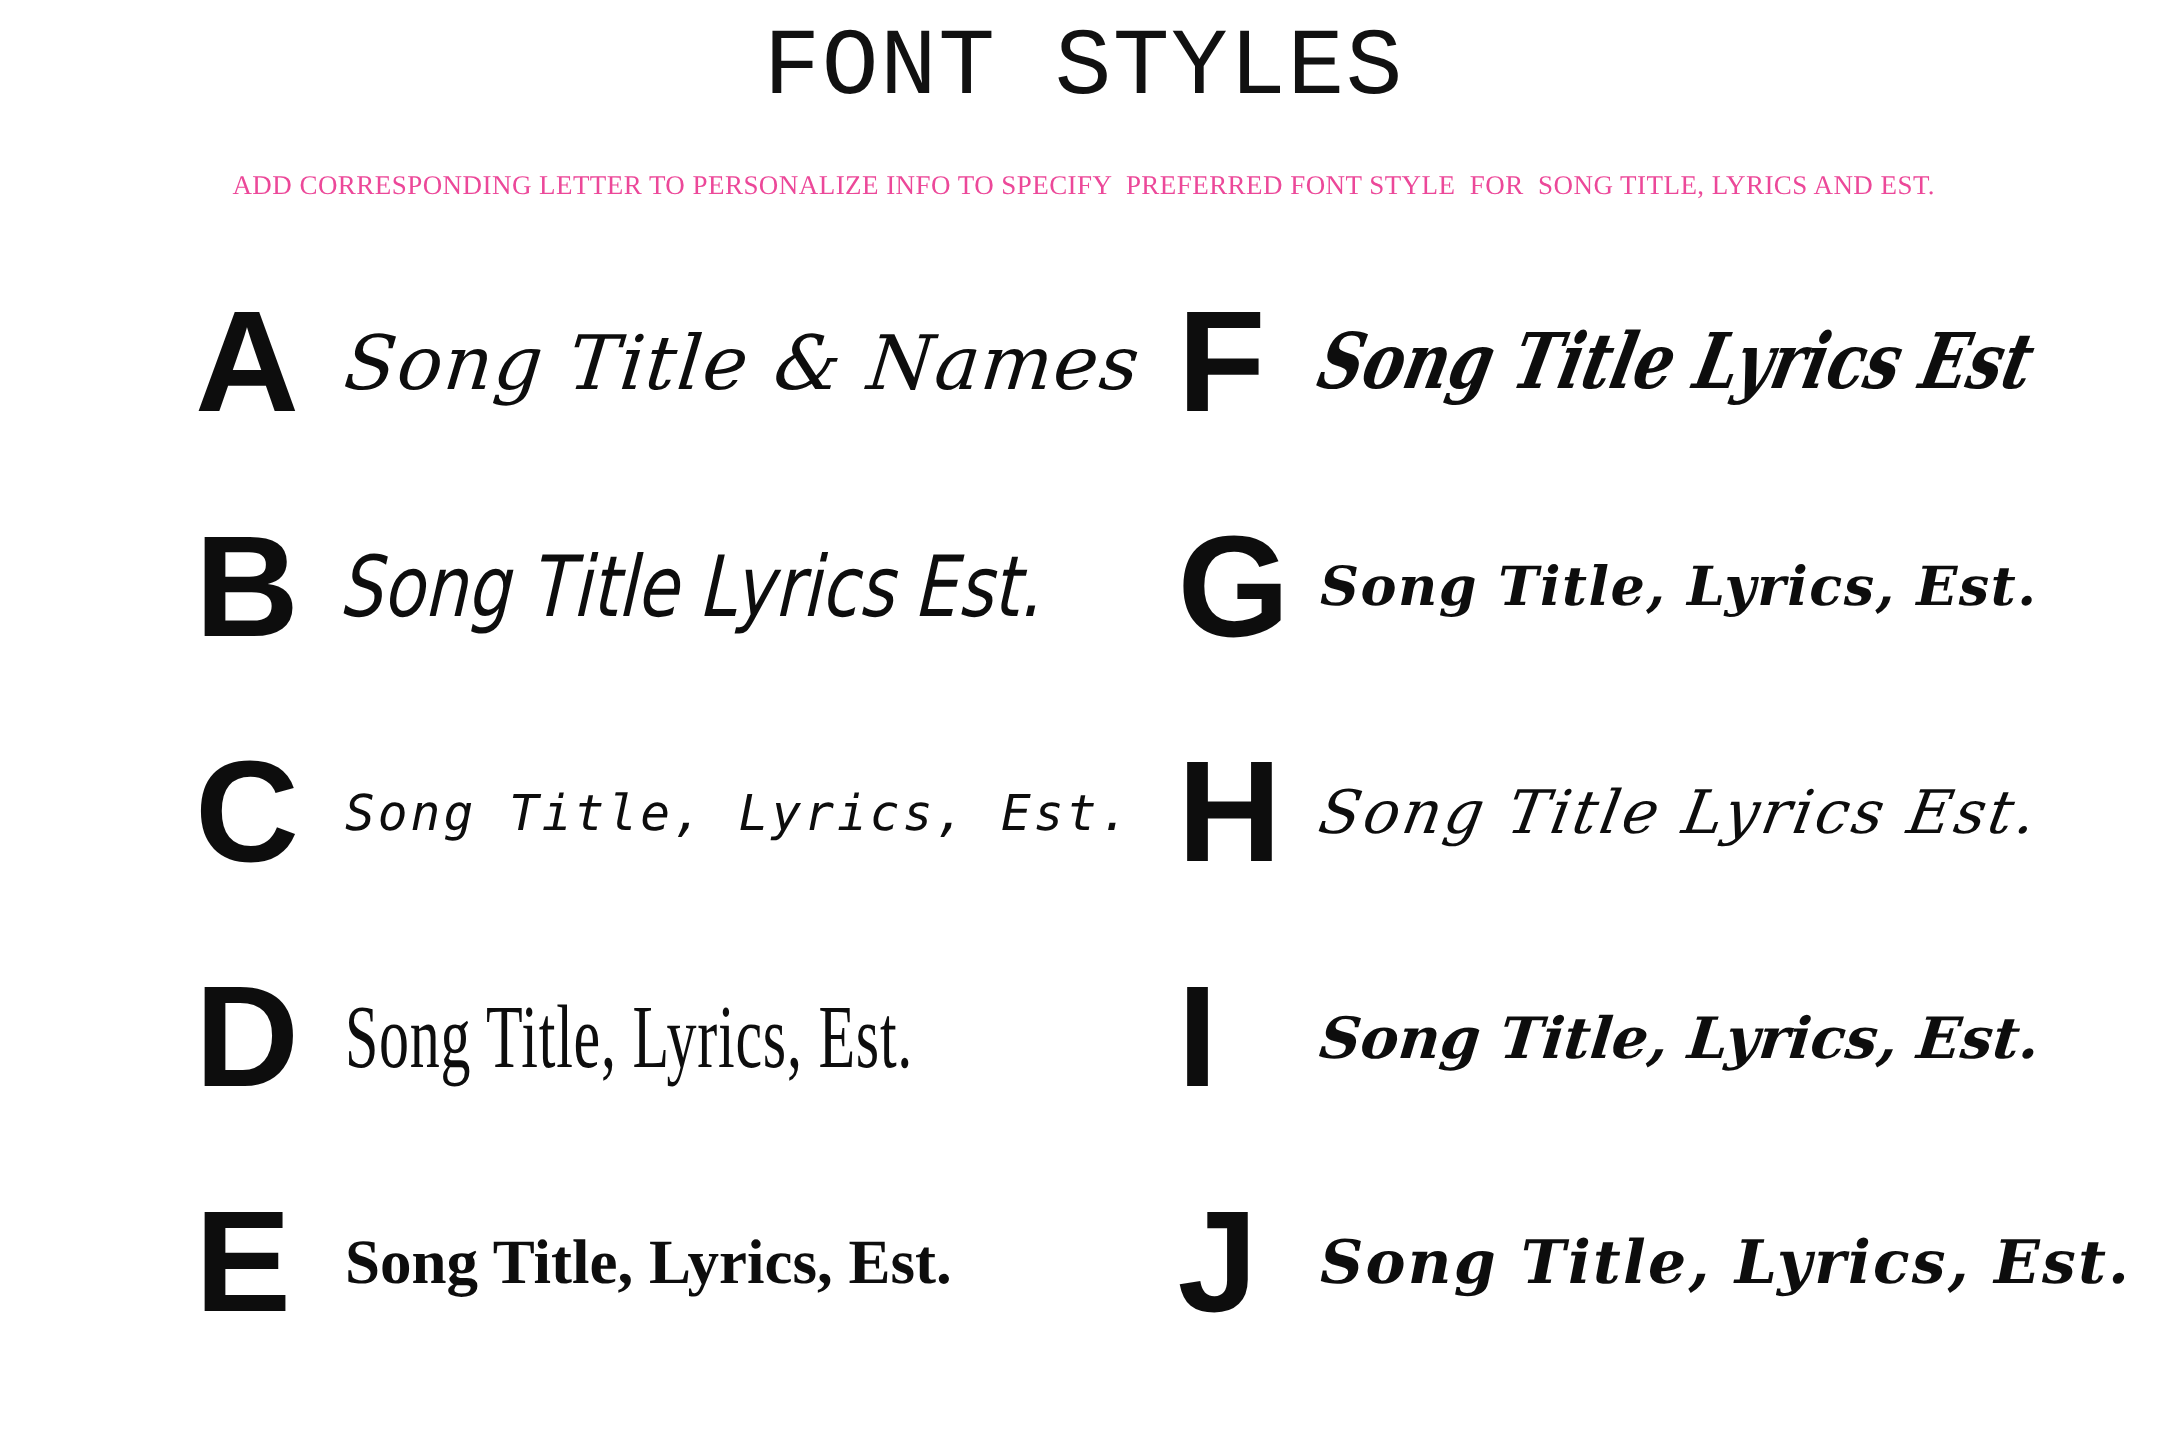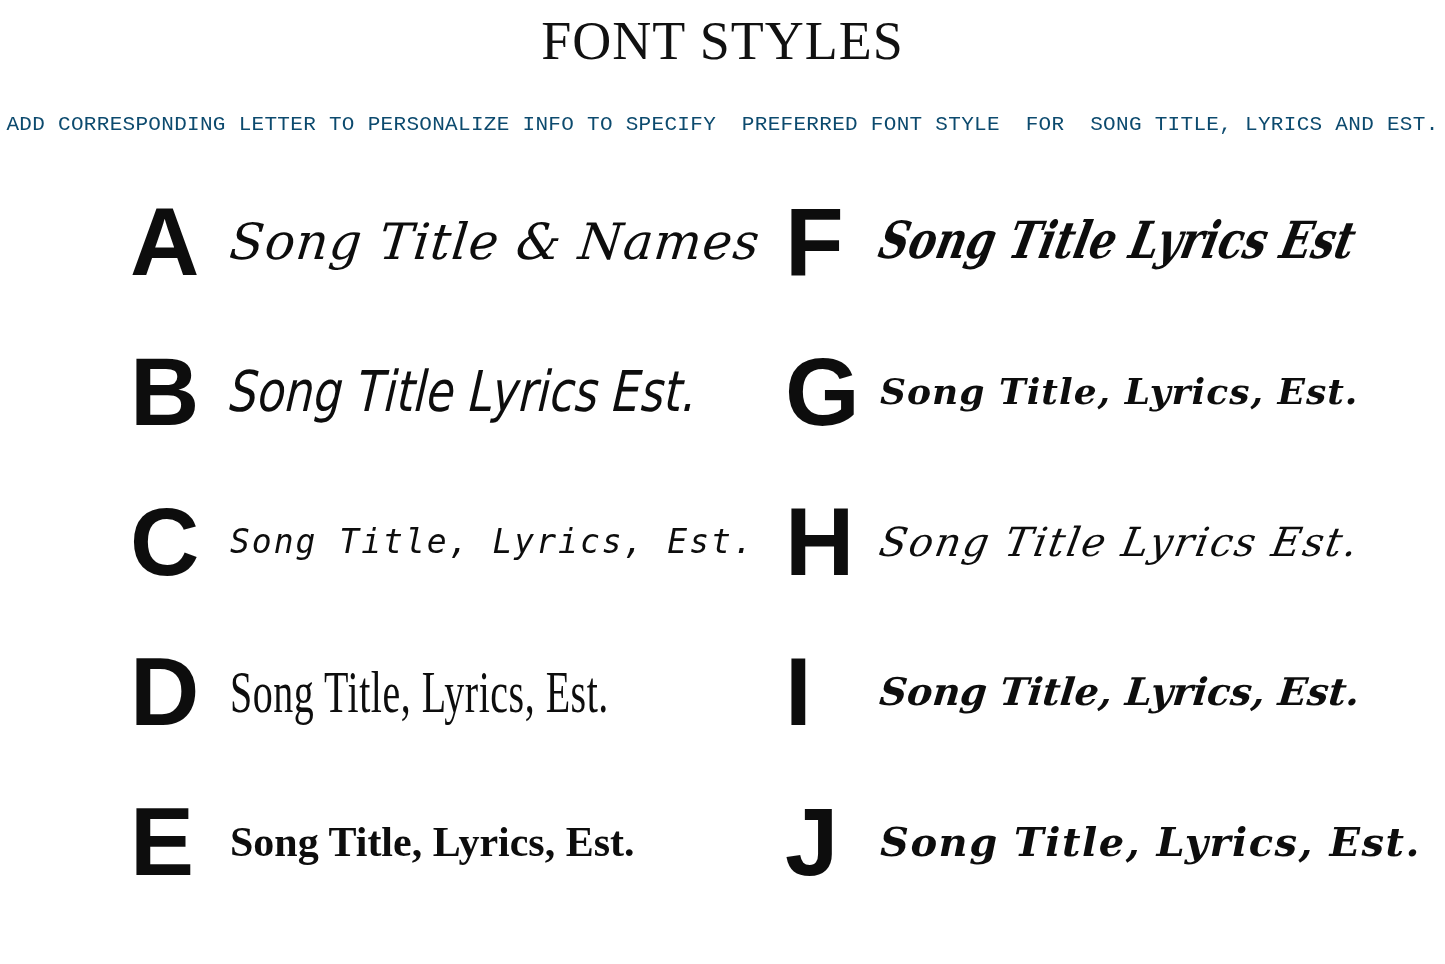--- a/index.html
+++ b/index.html
@@ -15,38 +15,38 @@
     overflow: hidden;
     font-family: "Liberation Sans", sans-serif;
     color: #111111;
   }
   .page-title {
     position: absolute;
     top: 14px;
     left: 0;
     width: 100%;
     text-align: center;
-    font-family: Liberation Serif, serif;
-    font-size: 54px;
+    font-family: Liberation Mono, monospace;
+    font-size: 63px;
     font-weight: 400;
     letter-spacing: 1px;
     color: #111111;
     line-height: 1.0;
   }
   .page-subtitle {
     position: absolute;
     top: 113px;
     left: 0;
     width: 100%;
     text-align: center;
-    font-family: Liberation Mono, monospace;
-    font-size: 21px;
+    font-family: Liberation Serif, serif;
+    font-size: 18px;
     font-weight: 400;
     letter-spacing: 0.3px;
-    color: #0c4a6e;
+    color: #ec4899;
     white-space: pre;
   }
   .grid {
     position: absolute;
     top: 167px;
     left: 0;
     width: 100%;
   }
   .col {
     position: absolute;

